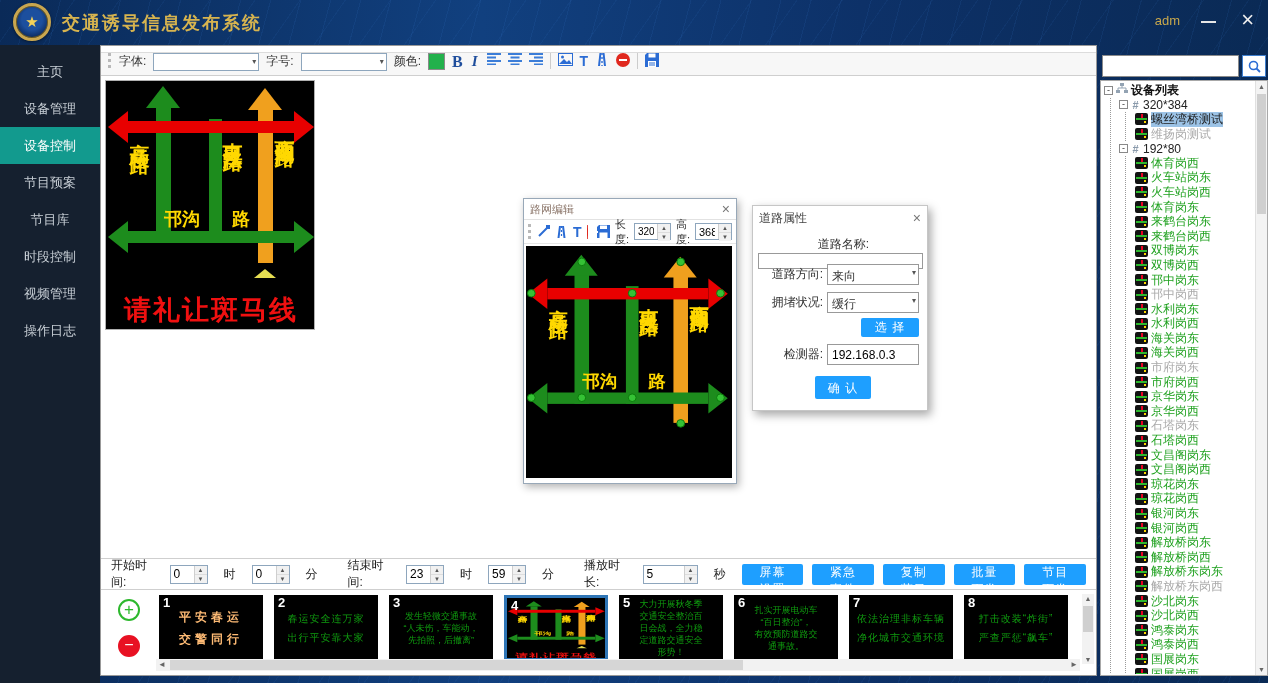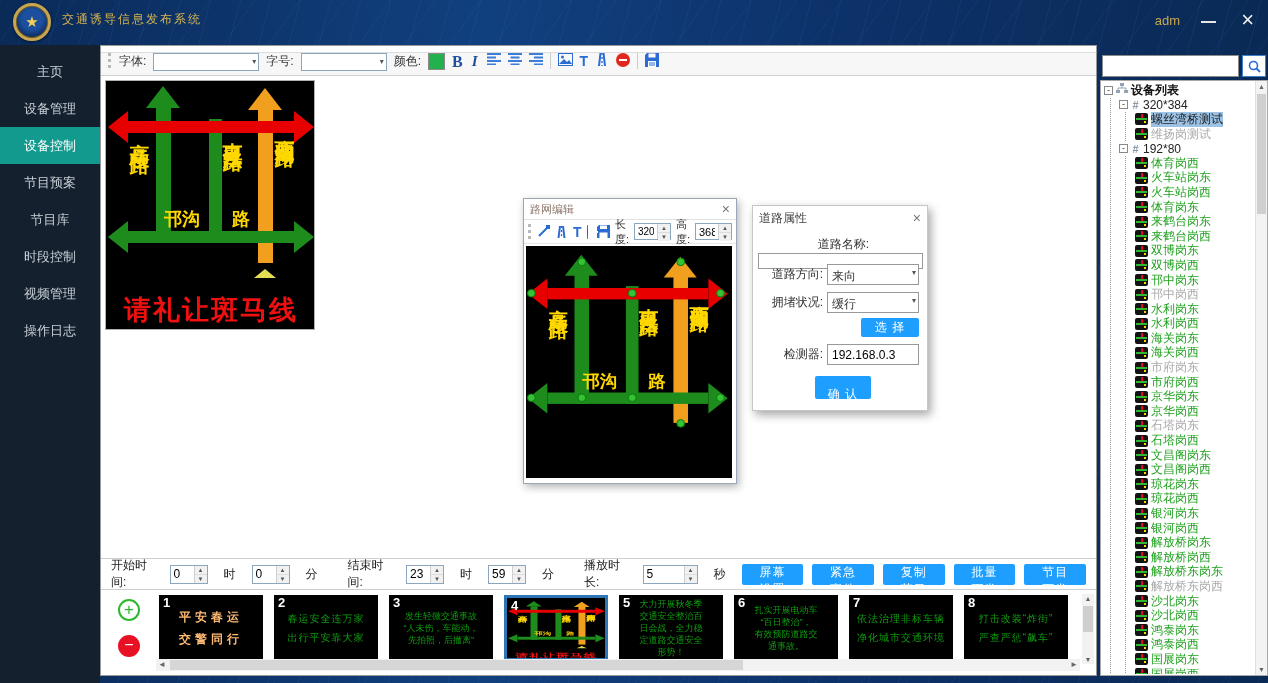--- a/index.html
+++ b/index.html
@@ -12,21 +12,21 @@
       repeating-linear-gradient(-55deg, rgba(58,130,220,.08) 0 1px, transparent 1px 37px),
       linear-gradient(90deg,#0a2a58 0%,#11407f 38%,#0d3168 68%,#0a2a55 100%);
   }
 
   
   header { position:absolute; left:0; top:0; width:1268px; height:45px; z-index:3; }
   .logo { position:absolute; left:13px; top:3px; width:38px; height:38px; border-radius:50%;
     background:radial-gradient(circle at 50% 42%, #1c4f9e 0 42%, #0d2d63 72%);
     border:3px solid #c9a64e; box-shadow:inset 0 0 0 1px #6d5a1e, 0 1px 3px rgba(0,0,0,.5);
     color:#f3d159; font-size:15px; text-align:center; line-height:32px; }
-  .app-title { position:absolute; left:62px; top:11px; font-size:12px; font-weight:normal;
+  .app-title { position:absolute; left:62px; top:11px; font-size:18px; font-weight:bold;
     color:#d7b44f; letter-spacing:2px; }
   .user { position:absolute; right:88px; top:13px; font-size:13px; color:#c9a84c; cursor:pointer; }
   .win-min { position:absolute; right:52px; top:21px; width:15px; height:2px; background:#e6e6e6; cursor:pointer; }
   .win-close { position:absolute; right:14px; top:7px; font-size:22px; color:#efefef; cursor:pointer; line-height:26px; }
 
   
   #sidebar { position:absolute; left:0; top:45px; width:100px; height:638px; background:#15202f; z-index:2; padding-top:8px; }
   .side-item { height:37px; line-height:37px; text-align:center; font-size:13px; color:#c8cfd6; cursor:pointer; }
   .side-item.active { background:#129a8e; color:#fff; }
 
@@ -98,21 +98,21 @@
   #dlg-props { left:752px; top:205px; width:176px; height:206px; border:1px solid #c6c6c6;
     box-shadow:3px 4px 9px rgba(0,0,0,.35); z-index:11; font-size:12px; color:#333; }
   #dlg-props .dlg-title { font-size:12px; color:#444; height:24px; }
   .prow { position:absolute; left:8px; right:8px; display:flex; align-items:center; height:21px; }
   .prow label { width:62px; text-align:right; margin-right:4px; flex:0 0 auto; }
   .prow input { flex:1; height:21px; border:1px solid #999; font-size:12px; padding:0 4px; min-width:0; font-family:inherit; }
   .prow .dd { flex:1; height:21px; padding-top:3px; border-color:#999; }
   .btn-blue { height:21px; padding:0 12px; background:#1e9fff; color:#fff; border:0; font-size:12px;
     border-radius:2px; cursor:pointer; font-family:inherit; letter-spacing:1px; }
   #btn-select { position:absolute; right:8px; top:112px; width:58px; height:19px; padding:0;text-align:center; }
-  #btn-confirm { position:absolute; left:62px; top:170px; width:56px; height:23px; padding:10px; }
+  #btn-confirm { position:absolute; left:62px; top:170px; width:56px; height:23px; padding:4px; }
 
   
   #schedule-bar { position:absolute; left:0; top:512px; right:0; height:31px; border-top:1px solid #cfcfcf;
     background:#fff; display:flex; align-items:center; gap:16px; padding:0 10px; font-size:12px; color:#222; }
   .spin { display:inline-flex; height:19px; border:1px solid #8ea6bd; background:#fff; }
   .spin input { width:23px; border:0; outline:0; font-size:12px; padding:0 3px; font-family:inherit; }
   .spin .sb { display:flex; flex-direction:column; width:13px; border-left:1px solid #cfcfcf; }
   .spin .sb span { flex:1; font-size:6px; line-height:8px; text-align:center; background:#f1f1f1;
     color:#555; border-bottom:1px solid #ddd; cursor:pointer; }
   .spin .sb span:last-child { border-bottom:0; }

